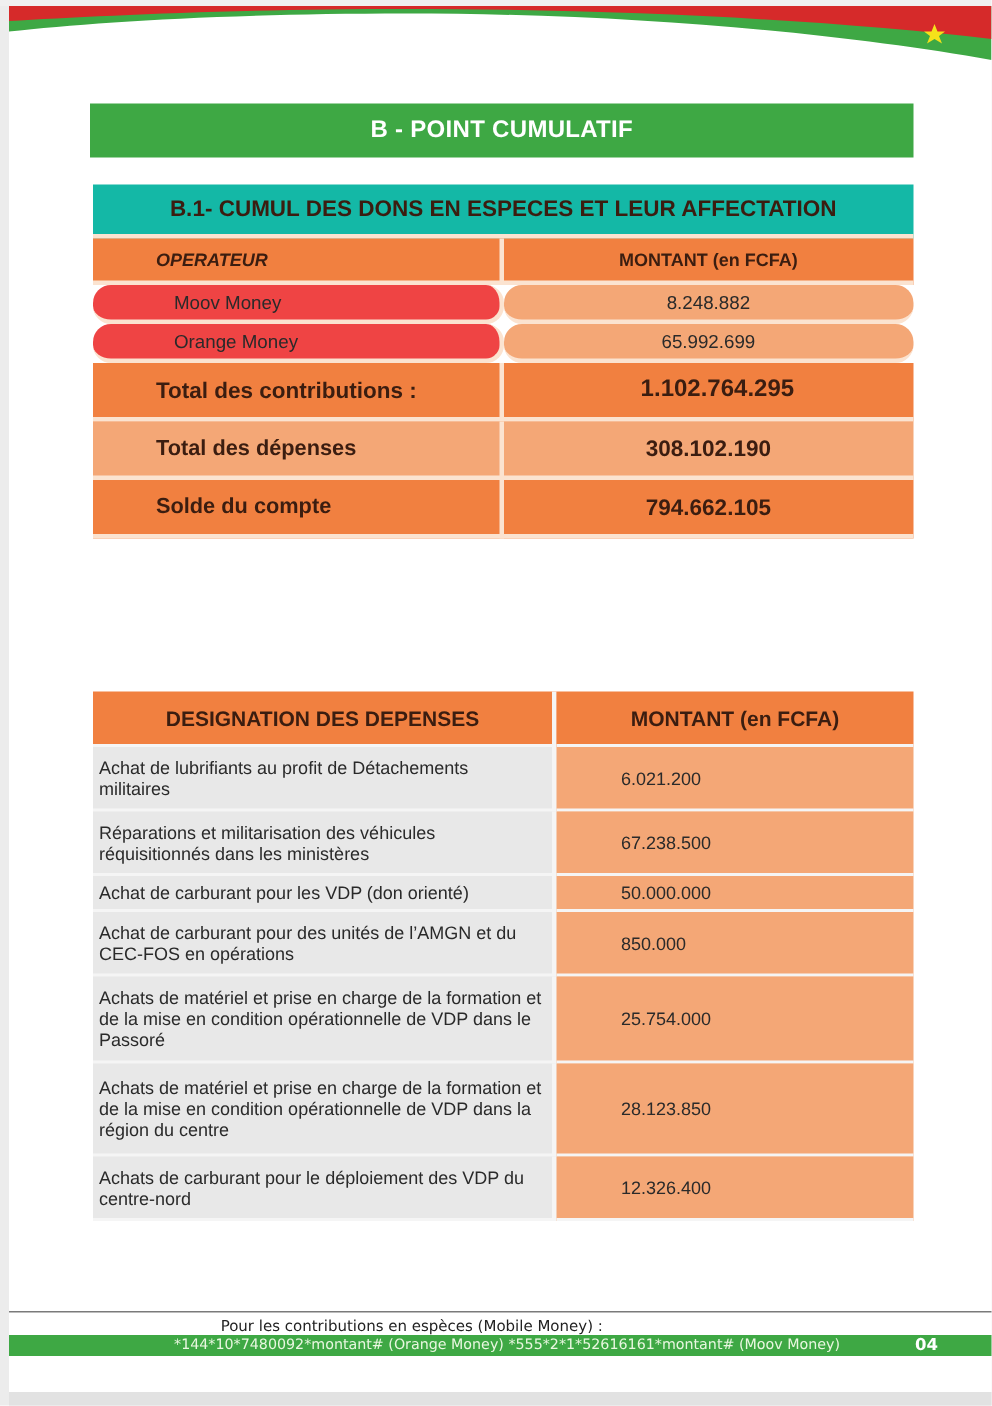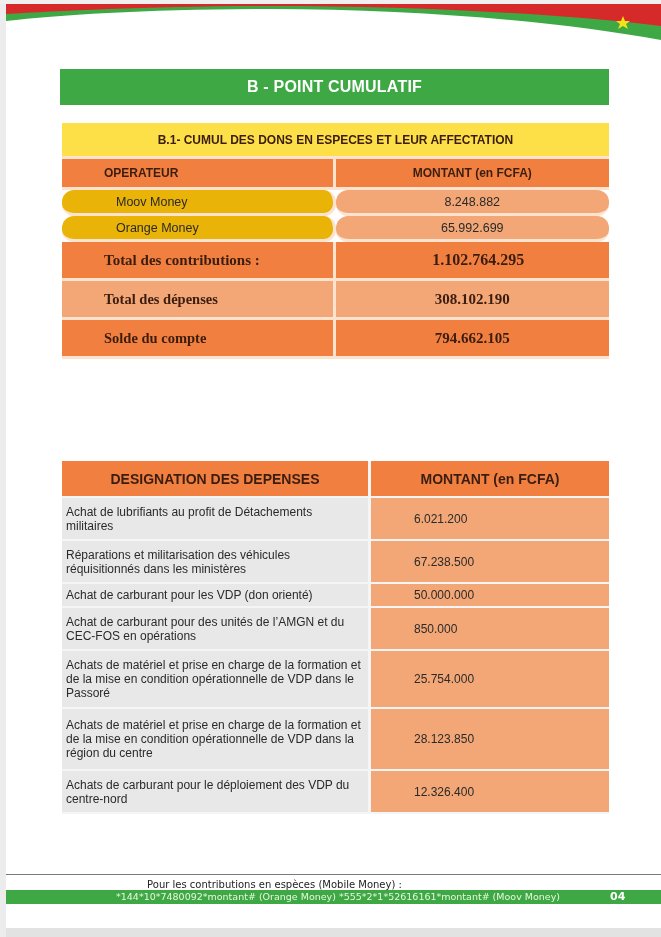--- a/index.html
+++ b/index.html
@@ -19,33 +19,33 @@
     background: #3ea844; color: #ffffff;
     font-weight: bold; font-size: 16px; text-align: center; line-height: 36px;
     letter-spacing: 0.2px;
   }
   table { border-collapse: separate; border-spacing: 0; table-layout: fixed; }
   .t1 { position: absolute; left: 62px; top: 123px; width: 547px; }
   .t1 td, .t1 th { padding: 0; border-bottom: 3px solid #fbe3d0; }
   .t1 .c1 { width: 306px; border-right: 3px solid #fbe3d0; }
   .t1 .c2 { width: 238px; }
   .t1 .caption-row th {
-    background: #fde047; color: #3b1d10; font-weight: bold; font-size: 12px;
+    background: #14b8a6; color: #3b1d10; font-weight: bold; font-size: 15px;
     height: 33px; text-align: center;
   }
   .t1 .head-row th {
     background: #f18040; color: #3b1d10; font-weight: bold; font-size: 12px;
     height: 28px;
   }
-  .t1 .head-row th.c1 { text-align: left; padding-left: 42px; }
+  .t1 .head-row th.c1 { text-align: left; padding-left: 42px; font-style: italic; }
   .t1 .head-row th.c2 { text-align: center; }
   .t1 .op-row td { height: 23px; font-size: 12.5px; color: #2a2a2a; }
-  .t1 .op-row td.c1 { background: #eab308; padding-left: 54px; border-radius: 12px; }
+  .t1 .op-row td.c1 { background: #ef4444; padding-left: 54px; border-radius: 12px; }
   .t1 .op-row td.c2 { background: #f4a776; text-align: center; border-radius: 12px; }
-  .t1 .tot-row td { height: 36px; font-weight: bold; color: #3b1d10; font-family: Liberation Serif, serif; }
+  .t1 .tot-row td { height: 36px; font-weight: bold; color: #3b1d10; }
   .t1 .tot-row td.c1 { padding-left: 42px; font-size: 14.5px; }
   .t1 .tot-row td.c2 { text-align: center; font-size: 15px; }
   .t1 .tot-row.dark td { background: #f18040; }
   .t1 .tot-row.light td { background: #f4a776; }
   .t1 .tot-row.big td.c1 { font-size: 15px; }
   .t1 .tot-row.big td.c2 { font-size: 16px; padding-left: 12px; }
 
   .t2 { position: absolute; left: 62px; top: 461px; width: 547px; }
   .t2 td, .t2 th { padding: 0; border-bottom: 2px solid #f5f5f5; }
   .t2 .c1 { width: 306px; border-right: 3px solid #f5f5f5; }

